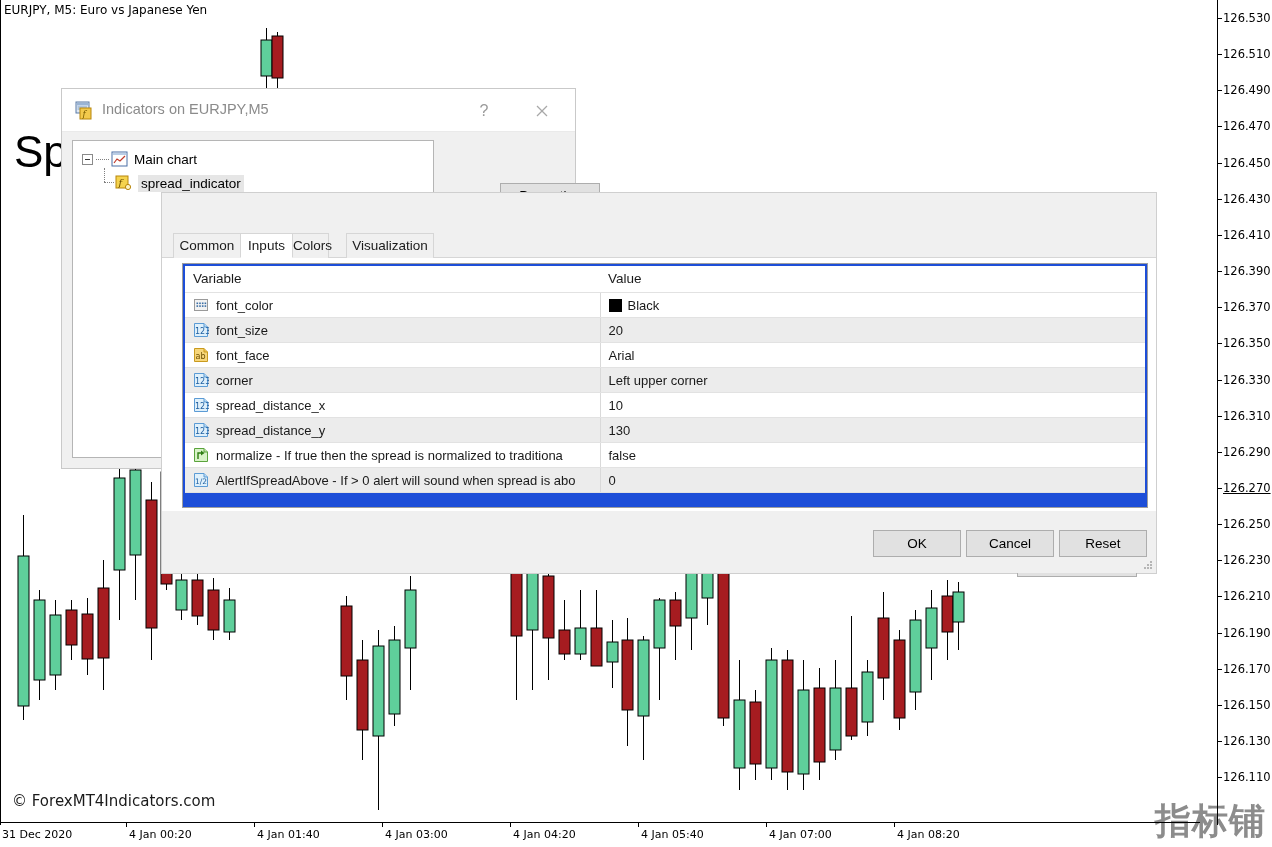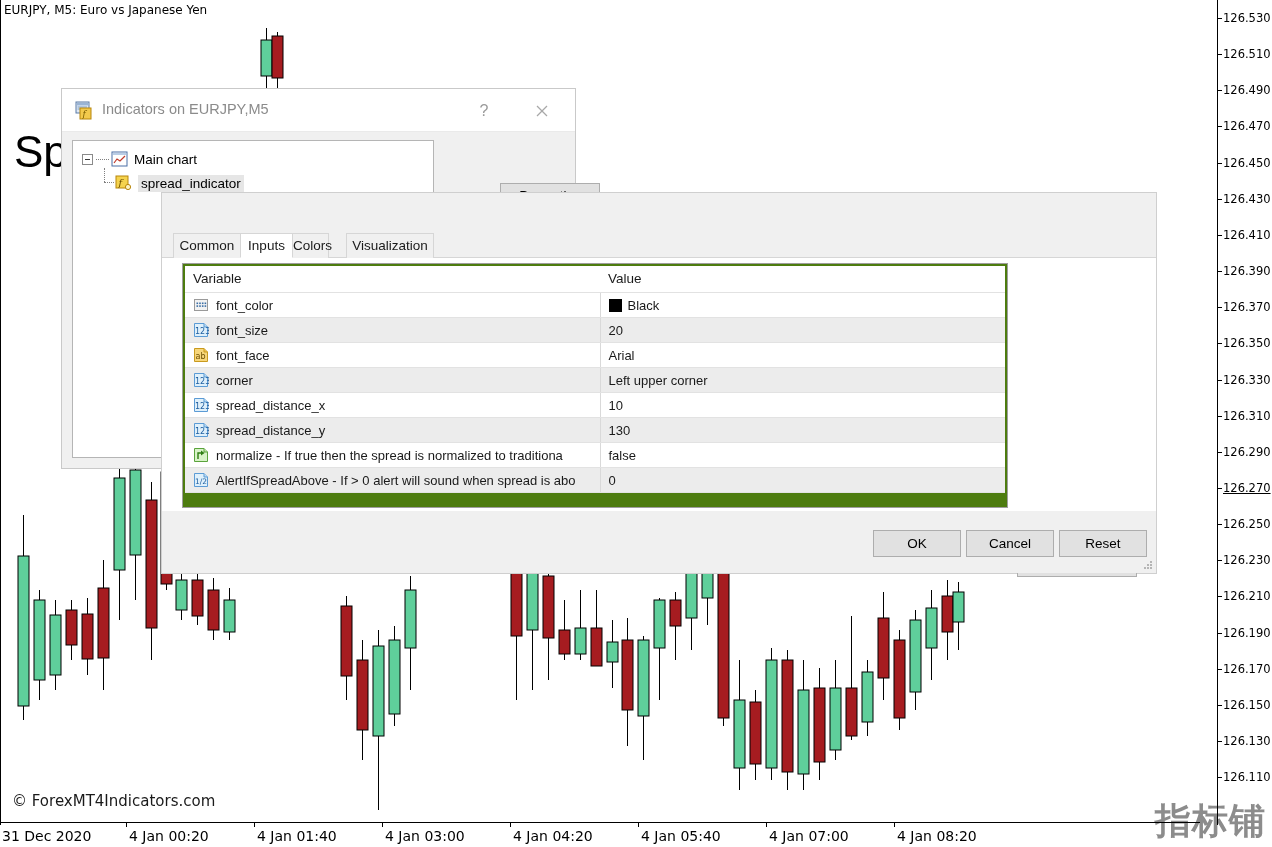--- a/index.html
+++ b/index.html
@@ -86,21 +86,21 @@
   }
   .time-tick {
     position: absolute;
     top: 0;
     width: 1px; height: 5px;
     background: #000;
   }
   .time-label {
     position: absolute;
     top: 6px;
-    font-size: 14px;
+    font-size: 11px;
     font-family: "DejaVu Sans", sans-serif;
     color: #000;
     white-space: nowrap;
   }
 
   #spread-readout {
     position: absolute;
     left: 14px; top: 130px;
     font-size: 44px;
     font-family: "Liberation Sans", sans-serif;
@@ -329,22 +329,22 @@
   #props-content {
     position: absolute;
     left: 0; top: 65px;
     width: 994px; height: 253px;
     background: #ffffff;
   }
 
   #params-panel {
     position: absolute;
     left: 20px; top: 5px;
-    width: 826px; height: 245px;
-    background: #4d7c0f;
+    width: 966px; height: 245px;
+    background: #1d4ed8;
     border: 1px solid #9e9e9e;
     padding: 2px;
   }
   #params-table {
     width: 100%;
     border-collapse: collapse;
     font-size: 13px;
     font-family: "Liberation Sans", sans-serif;
     table-layout: fixed;
   }

